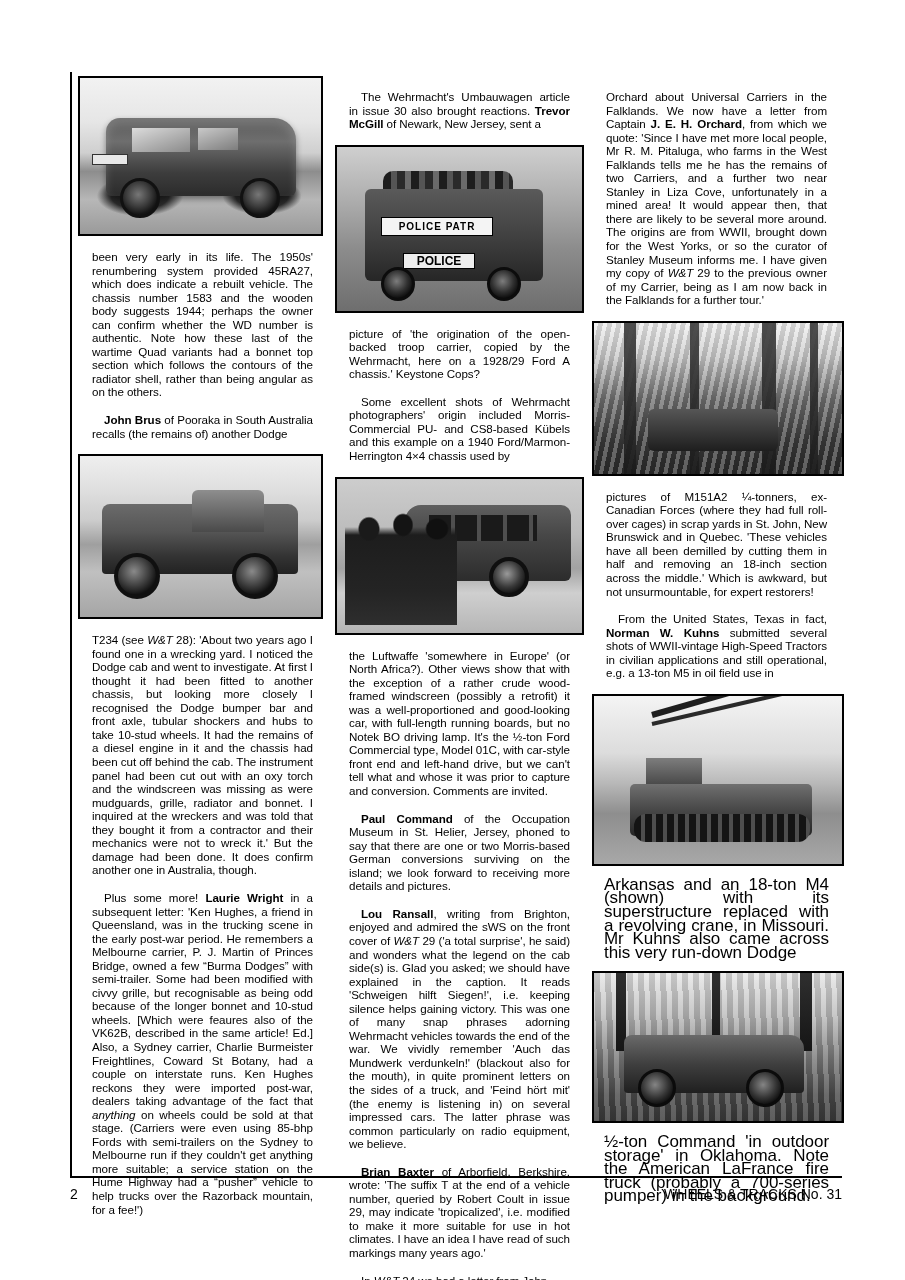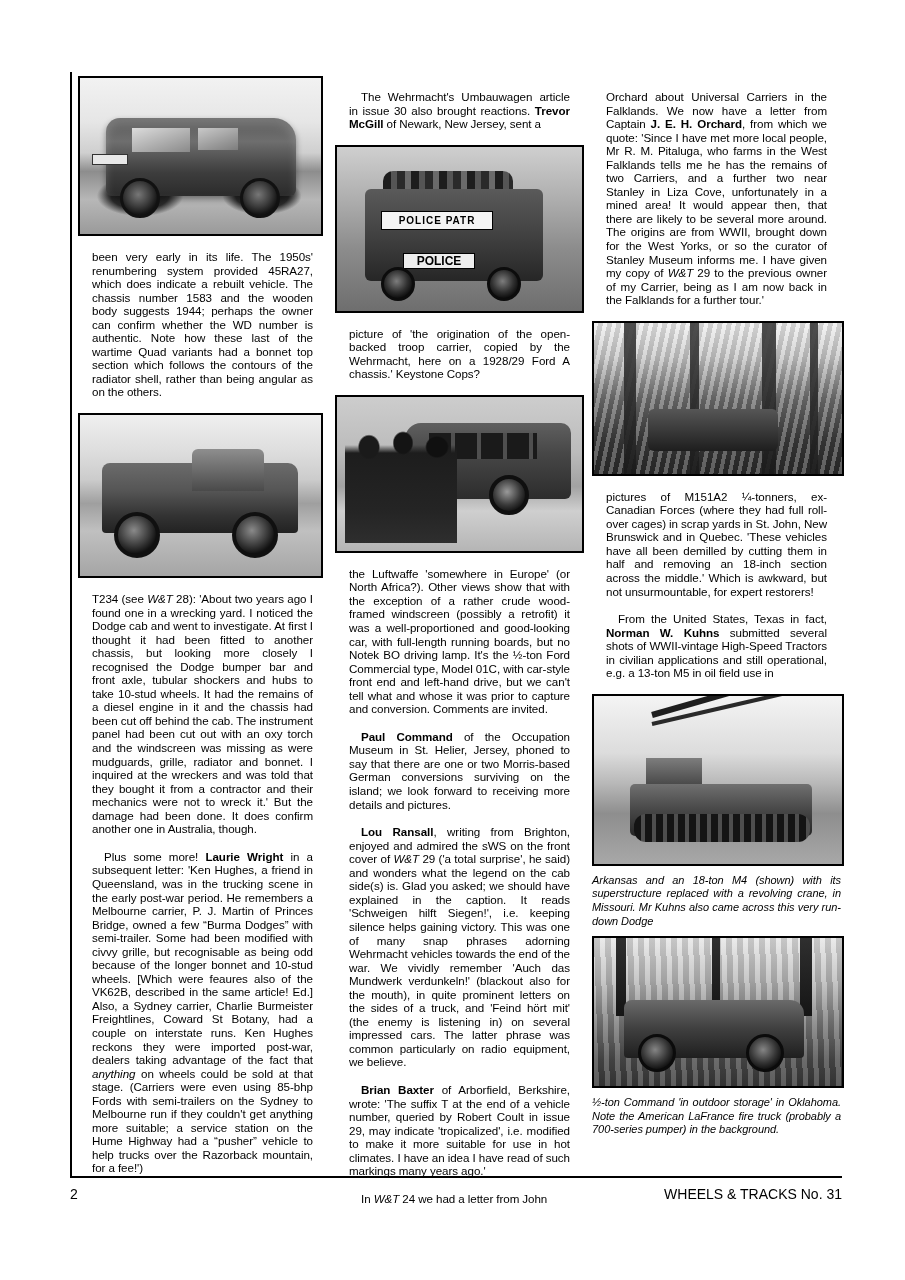--- a/index.html
+++ b/index.html
@@ -54,26 +54,25 @@
     font-size: 11.6px;
     line-height: 13.55px;
     text-align: justify;
     text-justify: inter-word;
     letter-spacing: -0.05px;
     word-spacing: -0.1px;
   }
   p.body + p.body { margin-top: 0; }
   p.indent { text-indent: 12px; }
   p.caption {
-    margin: 0;
-    font-size: 11px;
+    margin: 12px;
+    font-size: 17px;
     line-height: 13.55px;
     text-align: justify;
     letter-spacing: -0.05px;
-    font-style: italic;
   }
   b { font-weight: bold; }
   i { }
 
   .photo {
     background: #d8d8d8;
     border: 2px solid #000;
     box-sizing: border-box;
     position: relative;
     overflow: hidden;
@@ -150,21 +149,21 @@
   .ph3 { width: 249px; height: 168px; margin: 8px 0 8px 0; }
   .ph3 .ph-inner {
     background: linear-gradient(180deg,#cfcfcf 0%, #b0b0b0 30%, #8c8c8c 62%, #6e6e6e 100%);
   }
   .ph3 .truck {
     position: absolute; left: 28px; top: 42px; width: 178px; height: 92px;
     background: linear-gradient(180deg,#5a5a5a 0%, #444 45%, #262626 100%);
     border-radius: 6px;
   }
   .ph3 .sign {
-    position: absolute; left: 44px; top: 64px; width: 110px; height: 17px;
+    position: absolute; left: 44px; top: 70px; width: 110px; height: 17px;
     background: #f4f4f4; border: 1px solid #000;
     color: #000; font-size: 10px; font-weight: bold;
     display: flex; align-items: center; justify-content: center;
     letter-spacing: 1px;
     font-family: "Liberation Sans", sans-serif;
   }
   .ph3 .sign2 {
     position: absolute; left: 66px; top: 106px; width: 70px; height: 14px;
     background: #ededed; border: 1px solid #000; color: #000;
     font-size: 12px; font-weight: bold;
@@ -321,20 +320,21 @@
           <div class="win"></div>
           <div class="win2"></div>
           <div class="wh1"></div>
           <div class="wh2"></div>
           <div class="plate"></div>
         </div>
       </div>
 
       <p class="body"><span>been very early in its life. The 1950s' renumbering system provided 45RA27, which does indicate a rebuilt vehicle. The chassis number 1583 and the wooden body suggests 1944; perhaps the owner can confirm whether the WD number is authentic. Note how these last of the wartime Quad variants had a bonnet top section which follows the contours of the radiator shell, rather than being angular as on the others.</span></p>
 
+      <p class="body indent"><b>John Brus</b><span> of Pooraka in South Australia recalls (the remains of) another Dodge</span></p>
 
       <div class="photo ph2">
         <div class="ph-inner">
           <div class="veh"></div>
           <div class="cab"></div>
           <div class="wh wA"></div>
           <div class="wh wB"></div>
         </div>
       </div>
 
@@ -354,20 +354,21 @@
           <div class="truck"></div>
           <div class="sign">POLICE PATR</div>
           <div class="sign2">POLICE</div>
           <div class="wh wA"></div>
           <div class="wh wB"></div>
         </div>
       </div>
 
       <p class="body"><span>picture of 'the origination of the open-backed troop carrier, copied by the Wehrmacht, here on a 1928/29 Ford A chassis.' Keystone Cops?</span></p>
 
+      <p class="body indent"><span>Some excellent shots of Wehrmacht photographers' origin included Morris-Commercial PU- and CS8-based Kübels and this example on a 1940 Ford/Marmon-Herrington 4×4 chassis used by</span></p>
 
       <div class="photo ph4">
         <div class="ph-inner">
           <div class="car"></div>
           <div class="glass"></div>
           <div class="wh wA"></div>
           <div class="men"></div>
         </div>
       </div>
 

